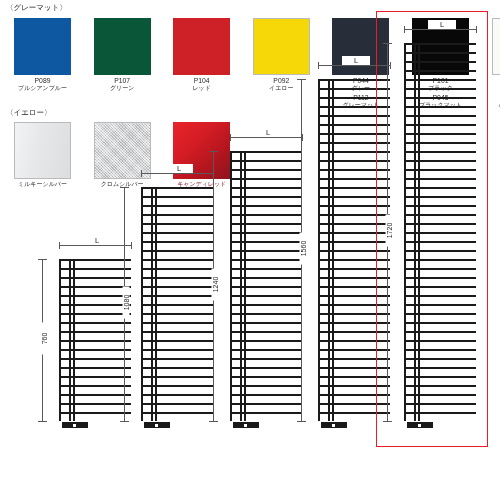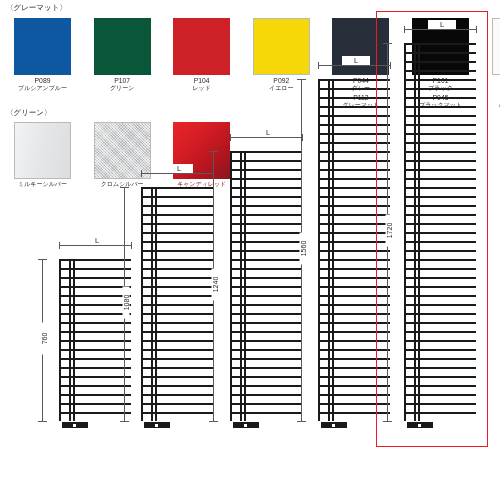--- a/index.html
+++ b/index.html
@@ -182,21 +182,21 @@
     </div>
     <div class="swatch bordered" style="left: 491.6px; top: 18px; background: rgb(251, 250, 247);"></div>
     <div class="swatch-caption" style="left: 480.1px; top: 77px;">
       <div class="cap-code">P001</div>
       <div class="cap-name">ホワイト</div>
       <div class="cap-code" style="margin-top: 2px;">P071</div>
       <div class="cap-name">ホワイトマット</div>
     </div>
   </div>
 
-<div class="section-title" id="spc-title">〈グリーン〉</div>
+<div class="section-title" id="spc-title">〈イエロー〉</div>
 
 <div class="swatch-group" id="special-swatches">
     <div class="swatch bordered" style="left: 14px; top: 122px; background: linear-gradient(100deg, rgb(242, 243, 244) 0%, rgb(230, 231, 232) 45%, rgb(220, 221, 223) 100%);"></div>
     <div class="swatch-caption" style="left: 2.5px; top: 181px; color: rgb(35, 31, 32);">
       <div class="cap-name">ミルキーシルバー</div>
     </div>
     <div class="swatch bordered" style="left: 93.6px; top: 122px; background: repeating-linear-gradient(45deg, rgba(255, 255, 255, 0.55) 0px, rgba(255, 255, 255, 0.55) 1px, rgba(0, 0, 0, 0.05) 1px, rgba(0, 0, 0, 0.05) 2px), repeating-linear-gradient(-45deg, rgba(255, 255, 255, 0.35) 0px, rgba(255, 255, 255, 0.35) 1px, rgba(0, 0, 0, 0.04) 1px, rgba(0, 0, 0, 0.04) 2px), linear-gradient(120deg, rgb(214, 216, 217) 0%, rgb(196, 198, 200) 50%, rgb(207, 209, 210) 100%) rgb(200, 202, 203);"></div>
     <div class="swatch-caption" style="left: 82.1px; top: 181px; color: rgb(35, 31, 32);">
       <div class="cap-name">クロムシルバー</div>
     </div>

